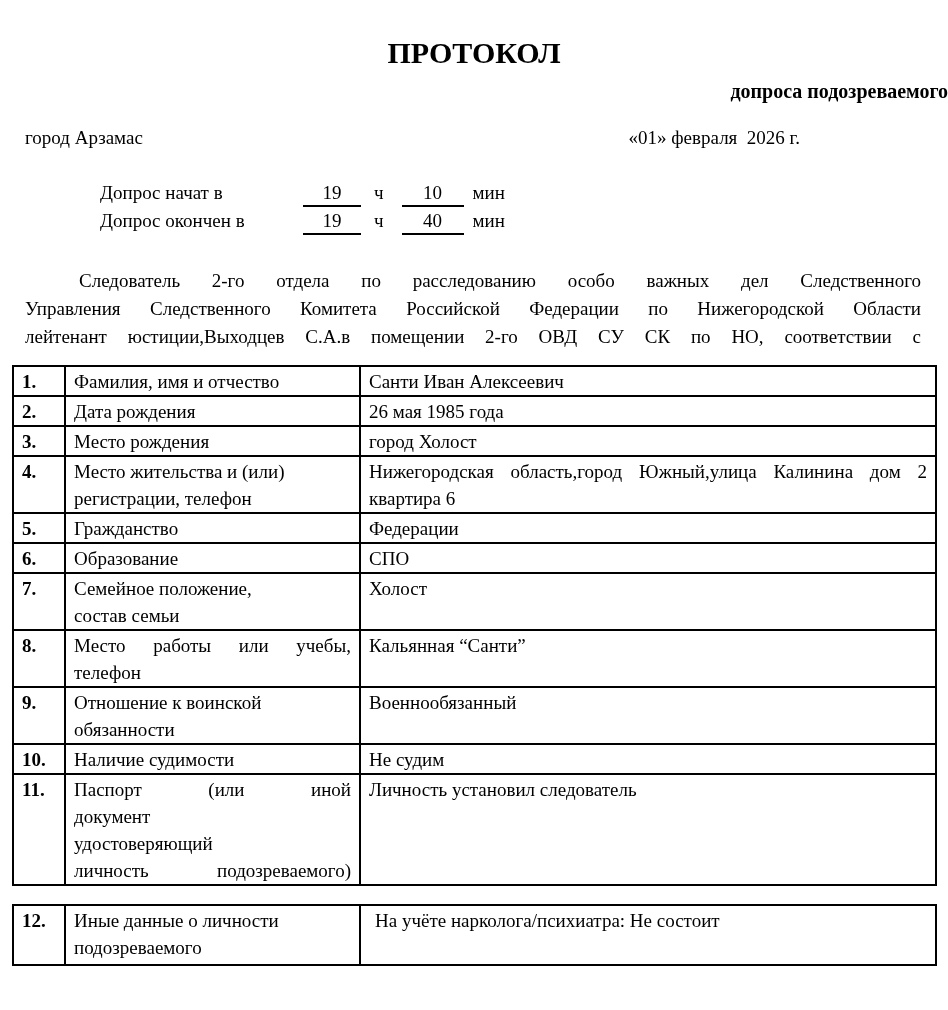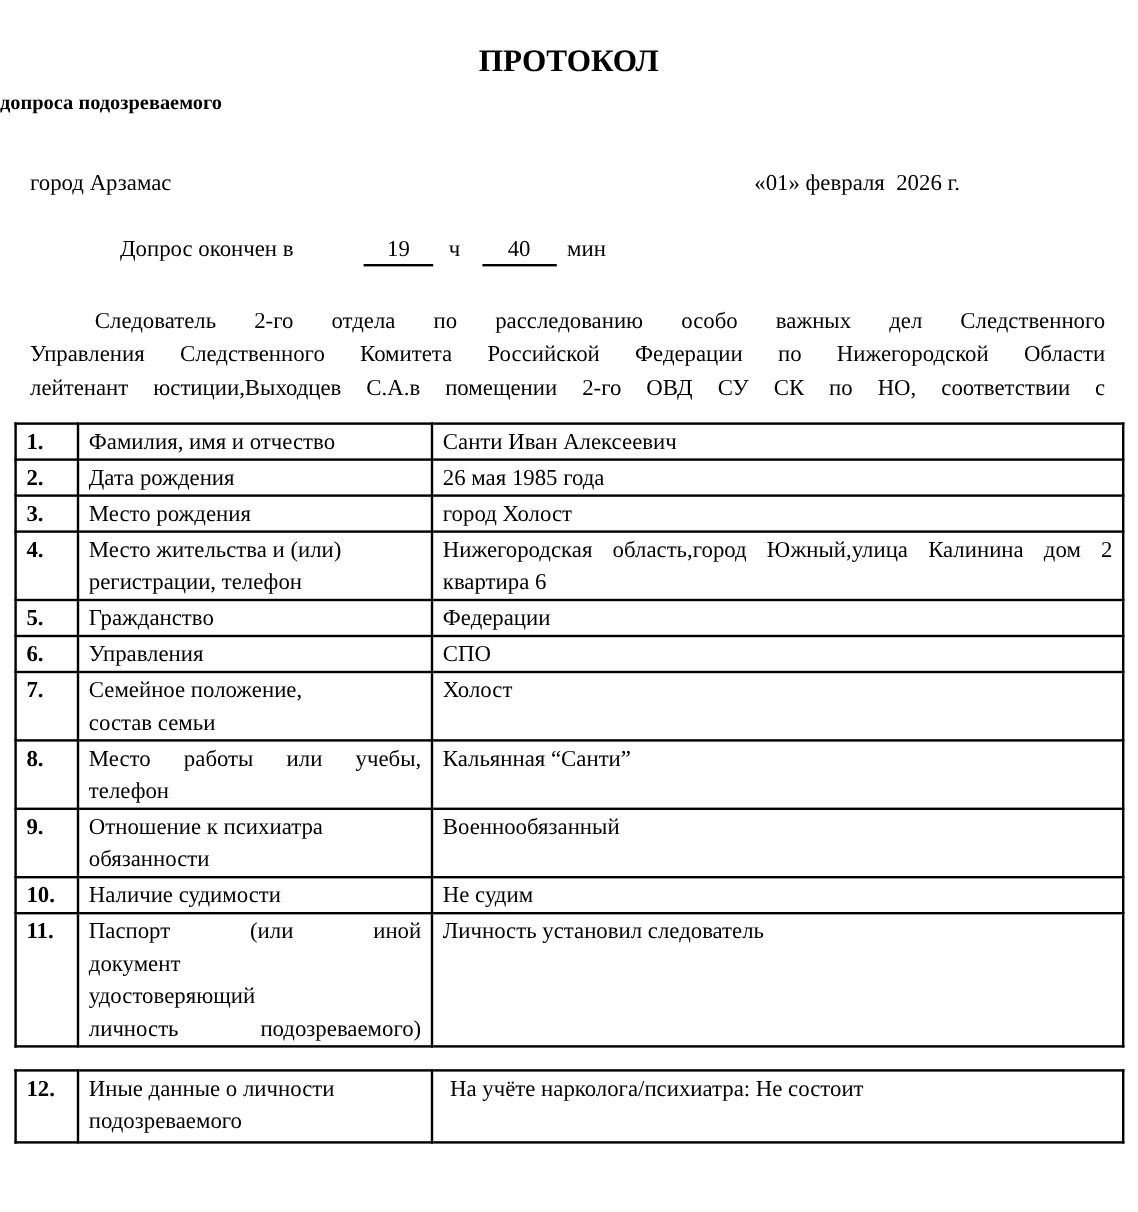--- a/index.html
+++ b/index.html
@@ -12,38 +12,39 @@
     width: 948px;
     height: 1010px;
     font-family: "Liberation Serif", "DejaVu Serif", serif;
     font-size: 19px;
     overflow: hidden;
   }
   .doc { padding-top: 38px; }
 
   .title {
     text-align: center;
-    font-size: 26px;
+    font-size: 30px;
     font-weight: bold;
     line-height: 1;
     margin: 0;
   }
   .subtitle {
-    text-align: left;
-    font-size: 17px;
+    text-align: right;
+    font-size: 20px;
     font-weight: bold;
     line-height: 1;
     margin: 13px 0 0 0;
+    padding-left: 12px;
   }
 
   .meta {
     display: flex;
     justify-content: space-between;
     align-items: baseline;
-    margin-top: 48px;
+    margin-top: 26px;
     padding: 0 148px 0 25px;
     line-height: 22px;
     text-align: right;
   }
   .meta .date { white-space: pre; }
 
   .times {
     margin: 30px 0 0 100px;
     line-height: 28px;
   }
@@ -104,20 +105,23 @@
   <div class="title">ПРОТОКОЛ</div>
   <div class="subtitle">допроса подозреваемого</div>
 
   <div class="meta">
     <span class="city">город Арзамас</span>
     <span class="date">«01» февраля  2026 г.</span>
   </div>
 
   <div class="times">
     <div class="time-row">
+      <span class="tlbl">Допрос начат в</span><span class="u">19</span><span class="unit uh">ч</span><span class="u u2">10</span><span class="unit um">мин</span>
+    </div>
+    <div class="time-row">
       <span class="tlbl">Допрос окончен в</span><span class="u">19</span><span class="unit uh">ч</span><span class="u u2">40</span><span class="unit um">мин</span>
     </div>
   </div>
 
   <div class="intro">
     <div class="ln jl ind">Следователь 2-го отдела по расследованию особо важных дел Следственного</div>
     <div class="ln jl">Управления Следственного Комитета Российской Федерации по Нижегородской Области</div>
     <div class="ln jl">лейтенант юстиции,Выходцев С.А.в помещении 2-го ОВД СУ СК по НО,  соответствии с</div>
   </div>
 
@@ -144,37 +148,37 @@
 регистрации, телефон</td>
         <td class="val just">Нижегородская область,город Южный,улица Калинина дом 2 квартира 6</td>
       </tr>
       <tr class="h1">
         <td class="num">5.</td>
         <td class="lbl">Гражданство</td>
         <td class="val">Федерации</td>
       </tr>
       <tr class="h1">
         <td class="num">6.</td>
-        <td class="lbl">Управления</td>
+        <td class="lbl">Образование</td>
         <td class="val">СПО</td>
       </tr>
       <tr class="h2">
         <td class="num">7.</td>
         <td class="lbl">Семейное положение,
 состав семьи</td>
         <td class="val">Холост</td>
       </tr>
       <tr class="h2">
         <td class="num">8.</td>
         <td class="lbl just">Место работы или учебы, телефон</td>
         <td class="val">Кальянная “Санти”</td>
       </tr>
       <tr class="h2">
         <td class="num">9.</td>
-        <td class="lbl">Отношение к психиатра
+        <td class="lbl">Отношение к воинской
 обязанности</td>
         <td class="val">Военнообязанный</td>
       </tr>
       <tr class="h1">
         <td class="num">10.</td>
         <td class="lbl">Наличие судимости</td>
         <td class="val">Не судим</td>
       </tr>
       <tr class="h4">
         <td class="num">11.</td>

